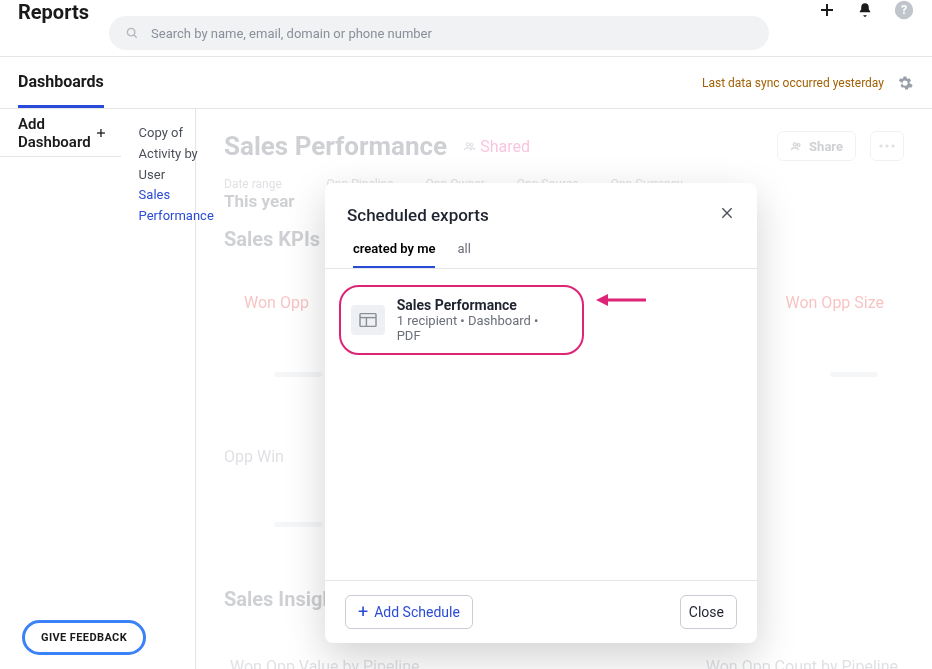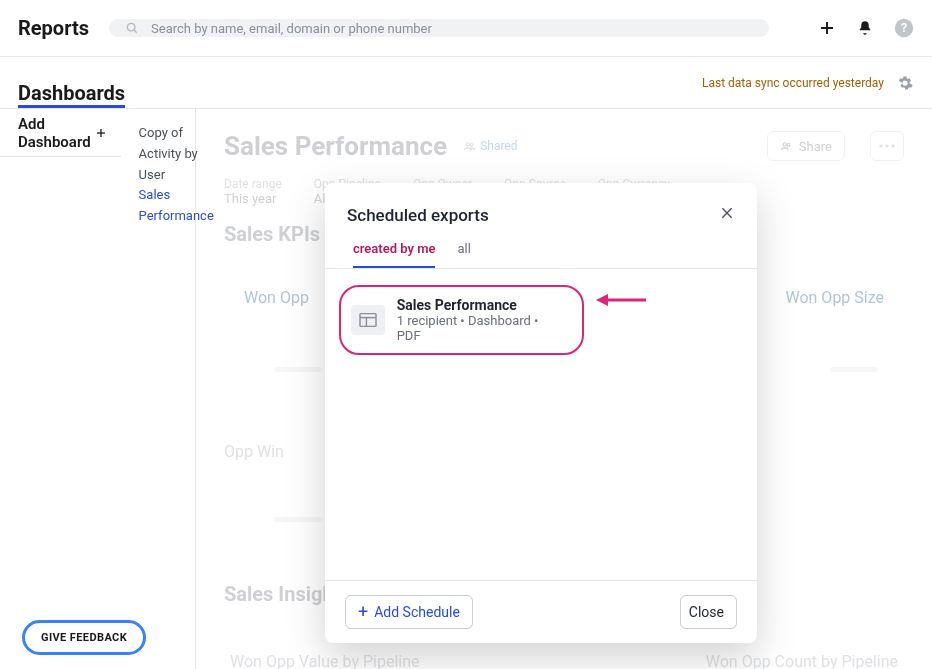--- a/index.html
+++ b/index.html
@@ -9,54 +9,56 @@
     background: #fff;
     width: 932px;
     height: 669px;
     overflow: hidden;
     position: relative;
   }
 
   
   .topbar {
     display: flex;
-    align-items: center;
+    align-items: flex-start;
     height: 57px;
     padding: 0 18px;
     border-bottom: 1px solid #e5e5e5;
     gap: 20px;
   }
   .app-title { font-size: 20px; font-weight: 700; }
   .search-wrap {
     flex: 0 0 660px;
     background: #f0f2f4;
     border-radius: 20px;
-    height: 18px;
+    height: 34px;
     display: flex;
     align-items: center;
     gap: 12px;
     padding: 0 16px;
     color: #8a8f98;
     font-size: 13px;
+    margin-top: 16px;
   }
   .search-wrap svg { opacity: .5; }
   .top-actions { margin-left: auto; display: flex; align-items: center; gap: 20px; }
   .icon-btn { display: inline-flex; align-items: center; justify-content: center; cursor: pointer; }
 
   
   .subnav {
     display: flex;
     align-items: center;
     height: 52px;
     border-bottom: 1px solid #e5e5e5;
     padding: 0 18px;
   }
   .subnav-tabs { display: flex; gap: 18px; height: 100%; align-items: flex-end; }
   .subnav-tab {
-    font-size: 20px;
+    font-size: 16px;
+    padding-bottom: 14px;
     cursor: pointer;
     color: #5c6370;
   }
   .subnav-tab.active {
     color: #1a1a1a;
     font-weight: 700;
     border-bottom: 3px solid #2a4bd7;
   }
   .sync-note { margin-left: auto; font-size: 12px; color: #a16207; margin-right: 12px; }
 
@@ -74,35 +76,35 @@
   .dash-list { padding: 14px 18px; display: flex; flex-direction: column; font-size: 13px; }
   .dash-item { color: #4a4f58; cursor: pointer; line-height: 1.6; }
   .dash-item.active { color: #2a4bd7; }
 
   
   .main { flex: 1; position: relative; overflow: hidden; }
   .canvas { position: absolute; inset: 0; padding: 22px 28px; }
   .faded { opacity: .32; }
   .page-head { display: flex; align-items: center; gap: 16px; }
   .page-title { font-size: 26px; font-weight: 700; color: #6a6f79; }
-  .shared-chip { font-size: 12px; color: #3b82f6; display: flex; align-items: center; gap: 4px; }
-  .head-actions { margin-left: auto; display: flex; gap: 25px; }
+  .shared-chip { font-size: 16px; color: #ec4899; display: flex; align-items: center; gap: 4px; }
+  .head-actions { margin-left: auto; display: flex; gap: 14px; font-weight: bold; }
   .btn-outline {
     border: 1px solid #d3d6dc; background: #fff; border-radius: 6px;
     height: 30px; padding: 0 12px; display: inline-flex; align-items: center; gap: 6px;
     font-size: 13px; color: #6a6f79; cursor: pointer;
   }
   .btn-outline.sq { width: 34px; padding: 0; justify-content: center; }
   .filter-row { display: flex; gap: 32px; margin-top: 16px; font-size: 12px; color: #9aa0aa; }
   .filter-col .lab { display: block; }
-  .filter-col .val { color: #6a6f79; font-weight: 400; font-size: 13px; }
+  .filter-col .val { color: #6a6f79; font-weight: 700; font-size: 17px; }
   .section-h { font-size: 20px; font-weight: 700; color: #6a6f79; margin-top: 16px; }
 
   .kpi-grid { display: flex; justify-content: space-between; margin-top: 42px; padding: 0 20px; }
-  .kpi-grid span { font-size: 16px; color: #0c4a6e; }
+  .kpi-grid span { font-size: 16px; color: #ef4444; }
   .kpi-lines { display: flex; justify-content: space-between; margin-top: 60px; padding: 0 26px 0 50px; }
   .kpi-line { width: 48px; height: 5px; background: #e2e4e8; border-radius: 3px; }
 
   .kpi2-grid { display: flex; justify-content: space-between; margin-top: 70px; padding: 0 46px 0 0; }
   .kpi2-grid span { font-size: 16px; color: #9aa0aa; }
 
   .section-h2 { font-size: 20px; font-weight: 700; color: #6a6f79; margin-top: 60px; }
   .ins-grid { display: flex; justify-content: space-between; margin-top: 46px; padding: 0 6px; }
   .ins-grid span { font-size: 16px; color: #9aa0aa; }
 
@@ -122,21 +124,21 @@
     background: #fff;
     border-radius: 8px;
     box-shadow: 0 14px 40px rgba(0,0,0,.18);
     display: flex; flex-direction: column;
   }
   .modal-head { display: flex; align-items: center; padding: 22px 22px 0 22px; }
   .modal-title { font-size: 17px; font-weight: 500; color: #1f2430; }
   .modal-close { margin-left: auto; cursor: pointer; color: #4a4f58; }
   .modal-tabs { display: flex; gap: 22px; padding: 0 28px; margin-top: 16px; border-bottom: 1px solid #e5e5e5; }
   .modal-tab { font-size: 13px; color: #6a6f79; padding-bottom: 10px; cursor: pointer; }
-  .modal-tab.active { color: #be185d; font-weight: 600; border-bottom: 2px solid #2a4bd7; }
+  .modal-tab.active { color: #000000; font-weight: 600; border-bottom: 2px solid #2a4bd7; }
 
   .export-list { flex: 1; padding: 16px 14px; overflow: auto; }
   .export-item {
     border: 2px solid #dd2476; border-radius: 20px;
     padding: 10px 18px 10px 10px;
     display: flex; align-items: center; gap: 12px;
     width: 245px;
     cursor: pointer;
   }
   .export-icon {

